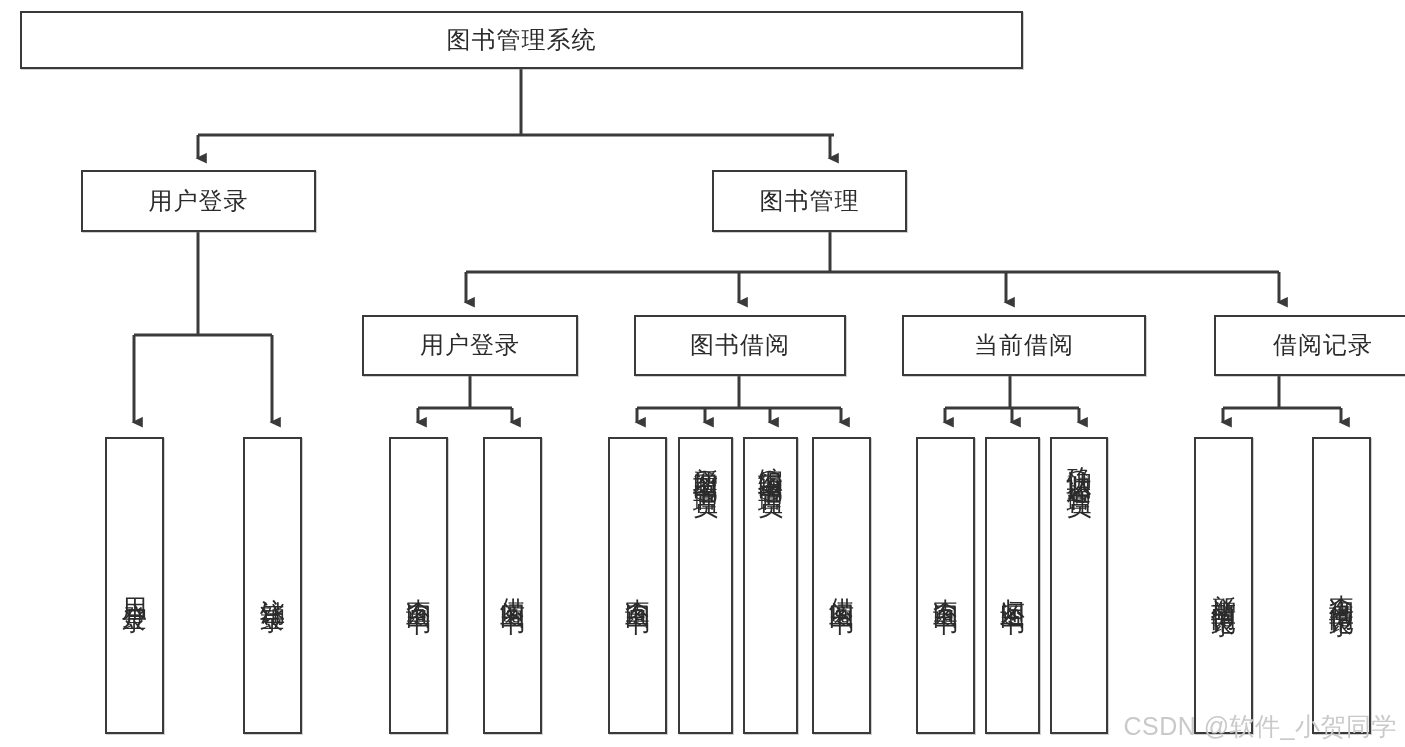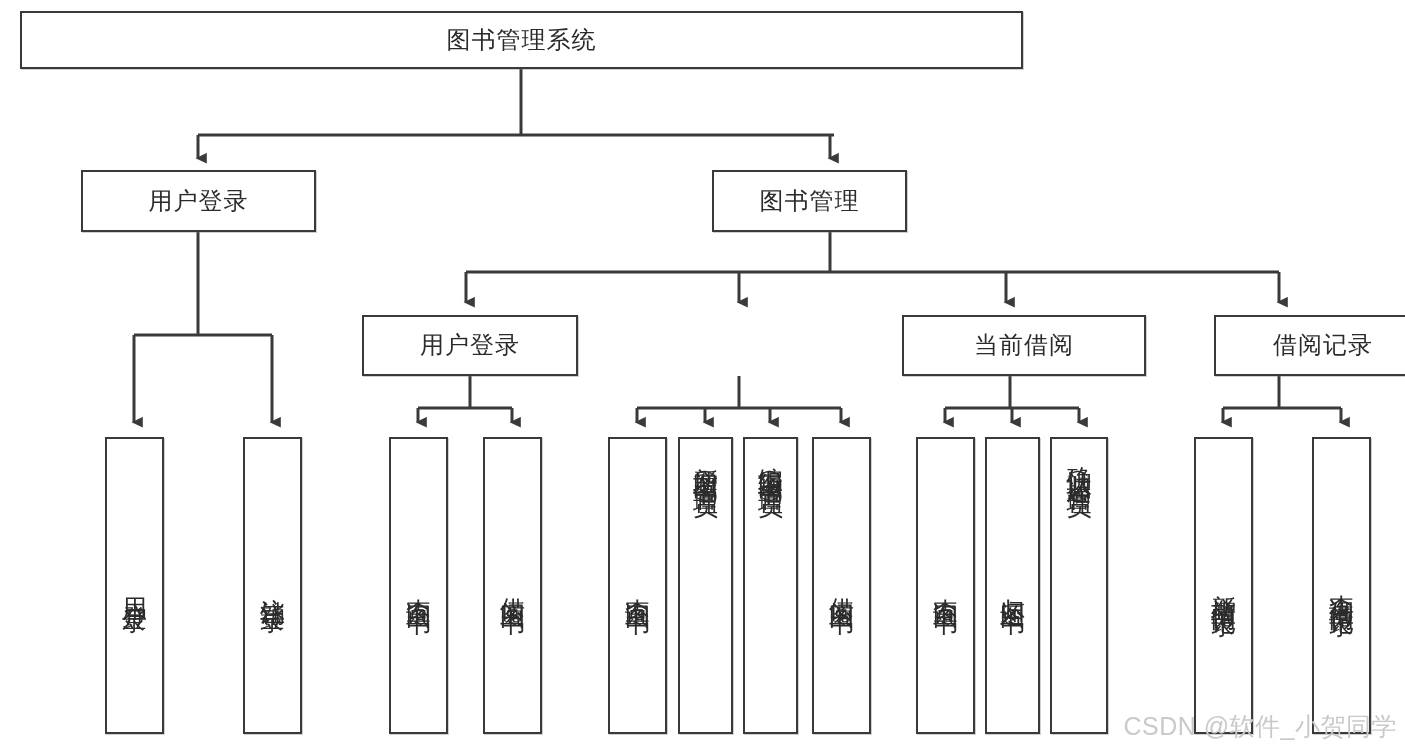--- a/index.html
+++ b/index.html
@@ -115,20 +115,23 @@
   <div class="node h" style="left:81px;top:170px;width:235px;height:62px;">
     <span class="lbl">用户登录</span>
   </div>
   <div class="node h" style="left:712px;top:170px;width:195px;height:62px;">
     <span class="lbl">图书管理</span>
   </div>
 
   <div class="node h" style="left:362px;top:315px;width:216px;height:61px;">
     <span class="lbl">用户登录</span>
   </div>
+  <div class="node h" style="left:634px;top:315px;width:212px;height:61px;">
+    <span class="lbl">图书借阅</span>
+  </div>
   <div class="node h" style="left:902px;top:315px;width:244px;height:61px;">
     <span class="lbl">当前借阅</span>
   </div>
   <div class="node h" style="left:1170px;top:315px;width:218px;height:61px;margin-left:44px;">
     <span class="lbl">借阅记录</span>
   </div>
 
   <div class="node v mid" style="left:105px;top:437px;width:59px;height:297px;">
     <span class="lbl">用户登录</span>
   </div>

